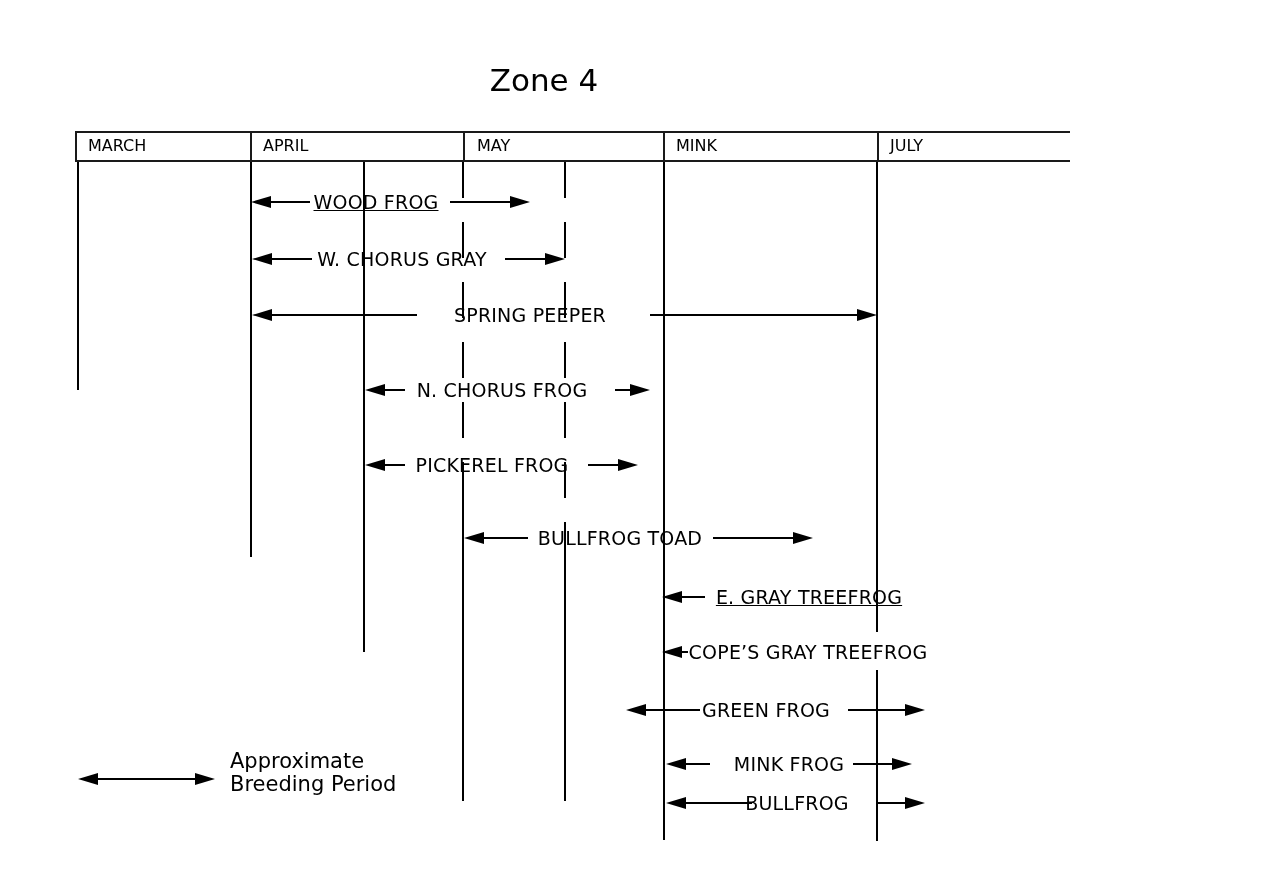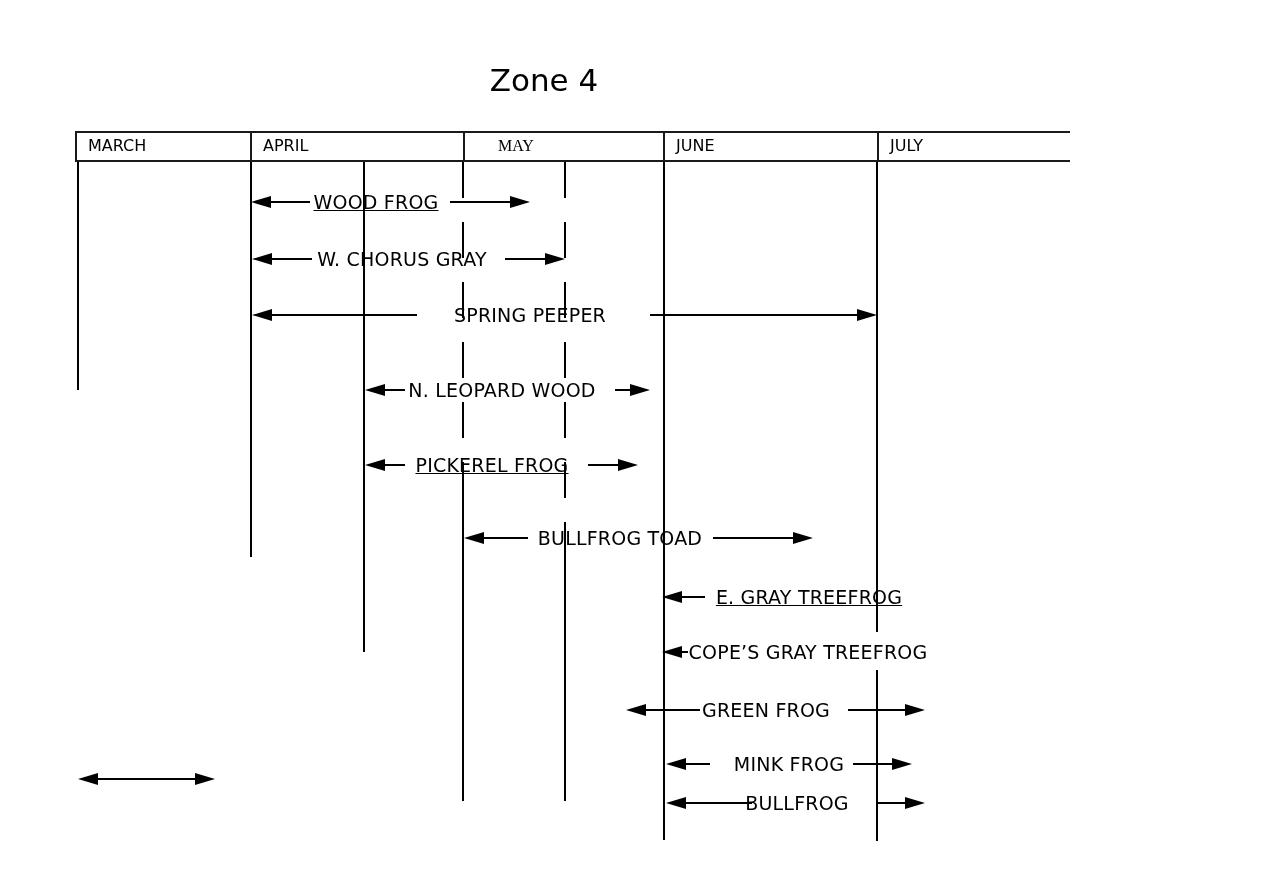--- a/index.html
+++ b/index.html
@@ -39,23 +39,23 @@
 </head>
 <body>
 
 <div class="canvas">
   <div class="title">Zone 4</div>
 
   <div class="header-box" id="monthHeader">
       <div class="month-label" style="left: 11px;">MARCH</div>
       <div class="month-label" style="left: 186px;">APRIL</div>
       <div class="month-divider" style="left: 173px;"></div>
-      <div class="month-label" style="left: 421px; font-family: Liberation Serif, serif;">MAY</div>
+      <div class="month-label" style="left: 400px;">MAY</div>
       <div class="month-divider" style="left: 386px;"></div>
-      <div class="month-label" style="left: 599px;">JUNE</div>
+      <div class="month-label" style="left: 599px;">MINK</div>
       <div class="month-divider" style="left: 586px;"></div>
       <div class="month-label" style="left: 813px;">JULY</div>
       <div class="month-divider" style="left: 800px;"></div>
     </div>
 
   <div id="gridlines">
       <div class="vline" style="left: 77px; top: 162px; height: 228px;"></div>
       <div class="vline" style="left: 250px; top: 162px; height: 395px;"></div>
       <div class="vline" style="left: 363px; top: 162px; height: 490px;"></div>
       <div class="vline dashed" style="left: 462px; top: 162px; height: 323px;"></div>
@@ -85,28 +85,28 @@
       <div>
         <div class="ah ah-l" style="left: 252px; top: 309px;"></div>
         <div class="hl" style="left: 268px; top: 314px; width: 149px;"></div>
         <div class="species-label" style="left: 530px; top: 315px;">SPRING PEEPER</div>
         <div class="hl" style="left: 650px; top: 314px; width: 211px;"></div>
         <div class="ah ah-r" style="left: 857px; top: 309px;"></div>
       </div>
       <div>
         <div class="ah ah-l" style="left: 365px; top: 384px;"></div>
         <div class="hl" style="left: 381px; top: 389px; width: 24px;"></div>
-        <div class="species-label" style="left: 502px; top: 390px;">N. LEOPARD WOOD</div>
+        <div class="species-label" style="left: 502px; top: 390px;">N. CHORUS FROG</div>
         <div class="hl" style="left: 615px; top: 389px; width: 19px;"></div>
         <div class="ah ah-r" style="left: 630px; top: 384px;"></div>
       </div>
       <div>
         <div class="ah ah-l" style="left: 365px; top: 459px;"></div>
         <div class="hl" style="left: 381px; top: 464px; width: 24px;"></div>
-        <div class="species-label" style="left: 492px; top: 465px; text-decoration: underline;">PICKEREL FROG</div>
+        <div class="species-label" style="left: 492px; top: 465px;">PICKEREL FROG</div>
         <div class="hl" style="left: 588px; top: 464px; width: 34px;"></div>
         <div class="ah ah-r" style="left: 618px; top: 459px;"></div>
       </div>
       <div>
         <div class="ah ah-l" style="left: 464px; top: 532px;"></div>
         <div class="hl" style="left: 480px; top: 537px; width: 48px;"></div>
         <div class="species-label" style="left: 620px; top: 538px;">BULLFROG TOAD</div>
         <div class="hl" style="left: 713px; top: 537px; width: 84px;"></div>
         <div class="ah ah-r" style="left: 793px; top: 532px;"></div>
       </div>
@@ -141,13 +141,17 @@
         <div class="hl" style="left: 877px; top: 802px; width: 32px;"></div>
         <div class="ah ah-r" style="left: 905px; top: 797px;"></div>
       </div>
     </div>
 
   <div id="legendArrow">
       <div class="ah ah-l" style="left: 78px; top: 773px;"></div>
       <div class="hl" style="left: 94px; top: 778px; width: 105px;"></div>
       <div class="ah ah-r" style="left: 195px; top: 773px;"></div>
     </div>
+  <div class="legend-text" style="left: 230px; top: 750px;">
+    <span>Approximate</span><br>
+    <span>Breeding Period</span>
+  </div>
 </div>
 
 </body></html>

